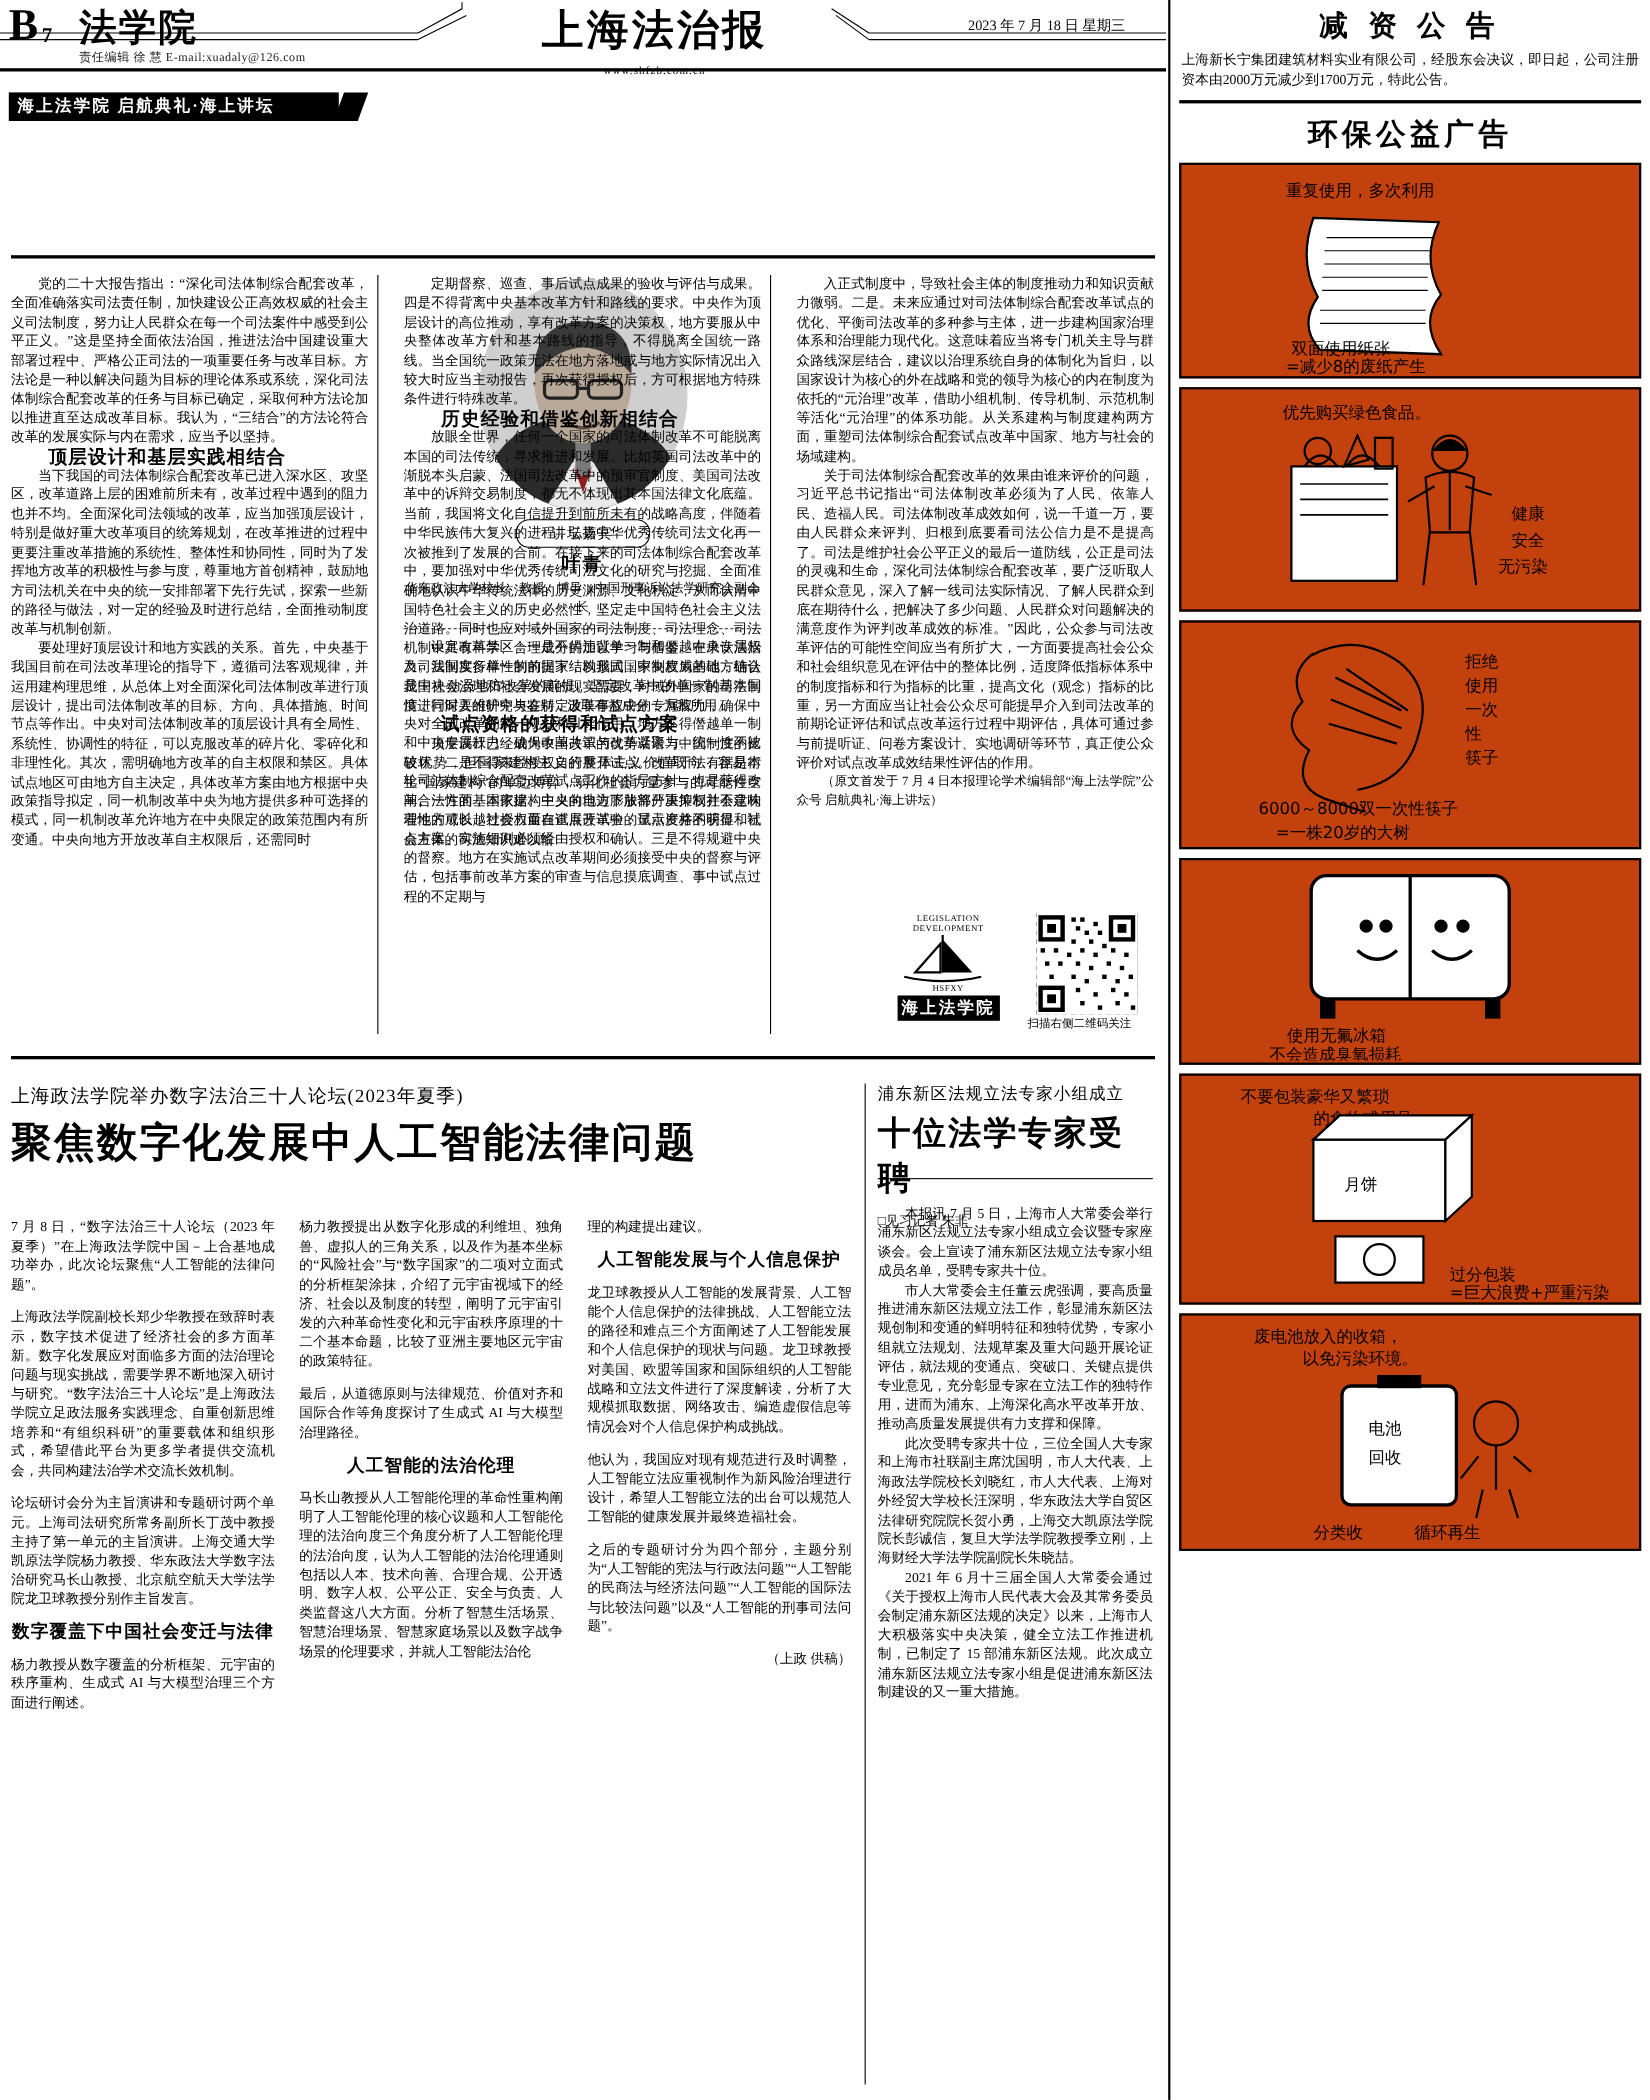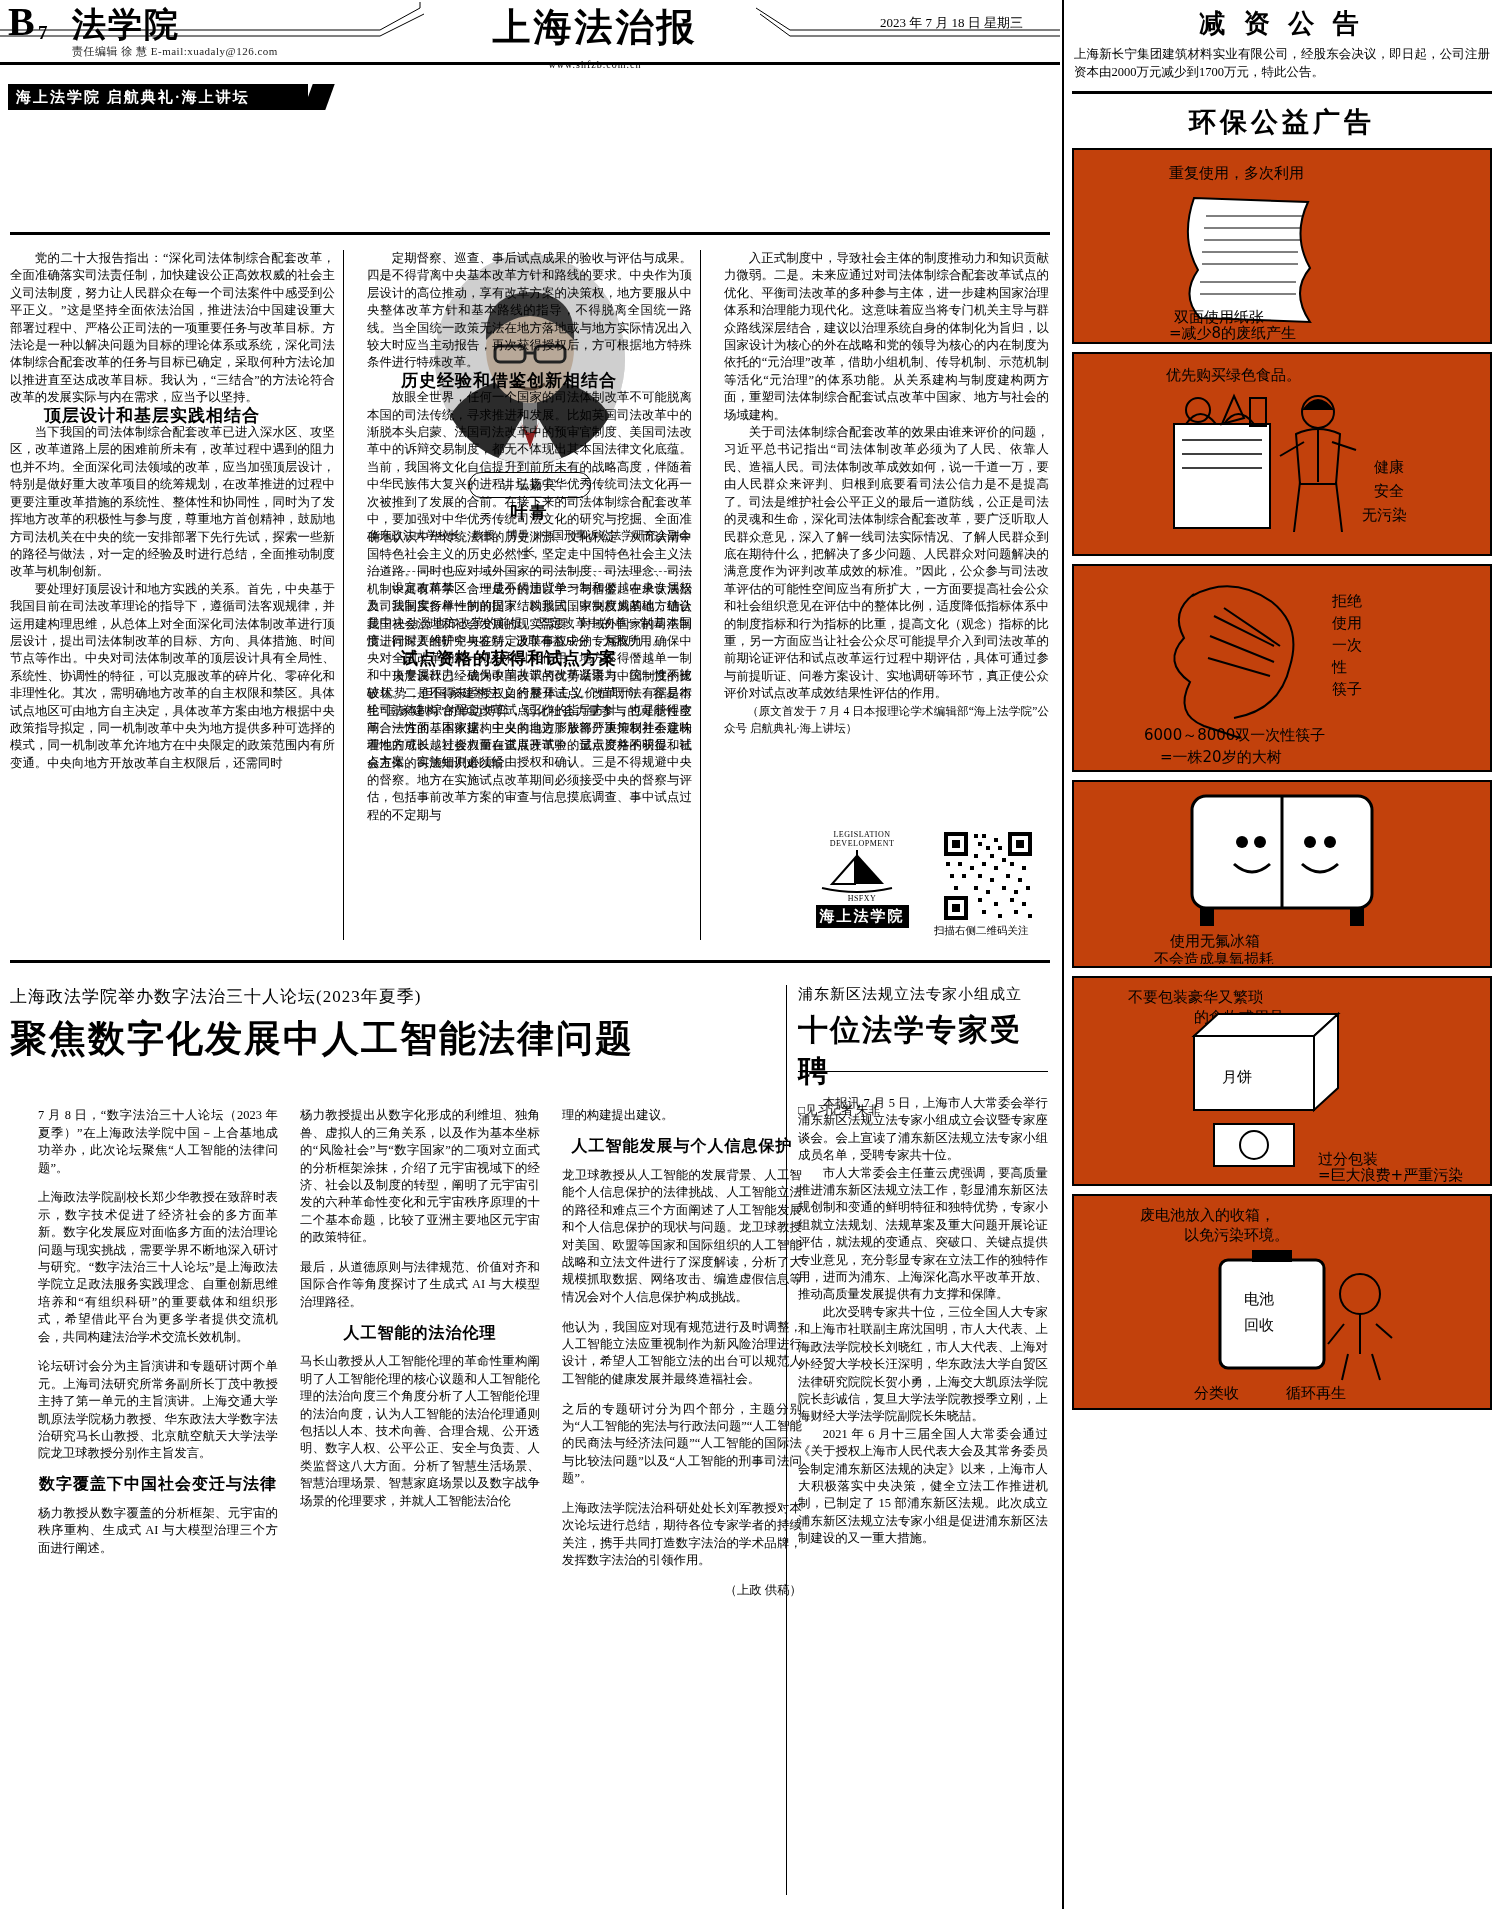--- a/index.html
+++ b/index.html
@@ -57,21 +57,21 @@
       background-blend-mode:difference;}
   .qrcap{position:absolute;left:210px;top:94px;font-size:10.5px;}
 
   .hrule{position:absolute;background:#000;}
 
   
   .art2{position:absolute;left:10px;top:985px;width:770px;}
   .kicker{font-size:17px;letter-spacing:1px;margin-bottom:6px;}
   .headline2{font-size:37px;font-weight:bold;letter-spacing:2px;font-family:"DejaVu Serif",serif;}
   .art2body{position:absolute;left:10px;top:1095px;width:770px;height:800px;}
-  .b2col{position:absolute;top:0;width:240px;font-size:12.4px;line-height:17.4px;text-align:justify;margin-left:28px;}
+  .b2col{position:absolute;top:0;width:240px;font-size:12.4px;line-height:17.4px;text-align:justify;}
   .b2c1{left:0;} .b2c2{left:262px;} .b2c3{left:524px;}
   .sub2{font-size:16px;font-weight:bold;text-align:center;text-indent:0;margin:12px 0 8px 0;letter-spacing:1px;}
 
   .art3{position:absolute;left:798px;top:985px;width:250px;}
   .art3 .kicker{font-size:15px;}
   .headline3{font-size:30px;font-weight:bold;letter-spacing:2px;font-family:"DejaVu Serif",serif;margin-top:4px;}
   .byline{font-size:12px;margin-top:10px;}
   .art3body{position:absolute;left:798px;top:1095px;width:250px;font-size:12.4px;line-height:17.4px;text-align:justify;}
 
   
@@ -256,21 +256,20 @@
       <p>最后，从道德原则与法律规范、价值对齐和国际合作等角度探讨了生成式 AI 与大模型治理路径。</p>
       <p class="sub2">人工智能的法治伦理</p>
       <p>马长山教授从人工智能伦理的革命性重构阐明了人工智能伦理的核心议题和人工智能伦理的法治向度三个角度分析了人工智能伦理的法治向度，认为人工智能的法治伦理通则包括以人本、技术向善、合理合规、公开透明、数字人权、公平公正、安全与负责、人类监督这八大方面。分析了智慧生活场景、智慧治理场景、智慧家庭场景以及数字战争场景的伦理要求，并就人工智能法治伦</p>
     </div>
     <div class="b2col b2c3">
       <p>理的构建提出建议。</p>
       <p class="sub2">人工智能发展与个人信息保护</p>
       <p>龙卫球教授从人工智能的发展背景、人工智能个人信息保护的法律挑战、人工智能立法的路径和难点三个方面阐述了人工智能发展和个人信息保护的现状与问题。龙卫球教授对美国、欧盟等国家和国际组织的人工智能战略和立法文件进行了深度解读，分析了大规模抓取数据、网络攻击、编造虚假信息等情况会对个人信息保护构成挑战。</p>
       <p>他认为，我国应对现有规范进行及时调整，人工智能立法应重视制作为新风险治理进行设计，希望人工智能立法的出台可以规范人工智能的健康发展并最终造福社会。</p>
       <p>之后的专题研讨分为四个部分，主题分别为“人工智能的宪法与行政法问题”“人工智能的民商法与经济法问题”“人工智能的国际法与比较法问题”以及“人工智能的刑事司法问题”。</p>
-      <p>上海政法学院法治科研处处长刘军教授对本次论坛进行总结，期待各位专家学者的持续关注，携手共同打造数字法治的学术品牌，发挥数字法治的引领作用。</p>
       <p style="text-align:right">（上政 供稿）</p>
     </div>
   </div>
 
   <div class="vsep" style="left:786px;top:985px;height:910px;"></div>
 
   <div class="art3">
     <div class="kicker">浦东新区法规立法专家小组成立</div>
     <div class="headline3">十位法学专家受聘</div>
     <div class="byline">□见习记者  朱非</div>

